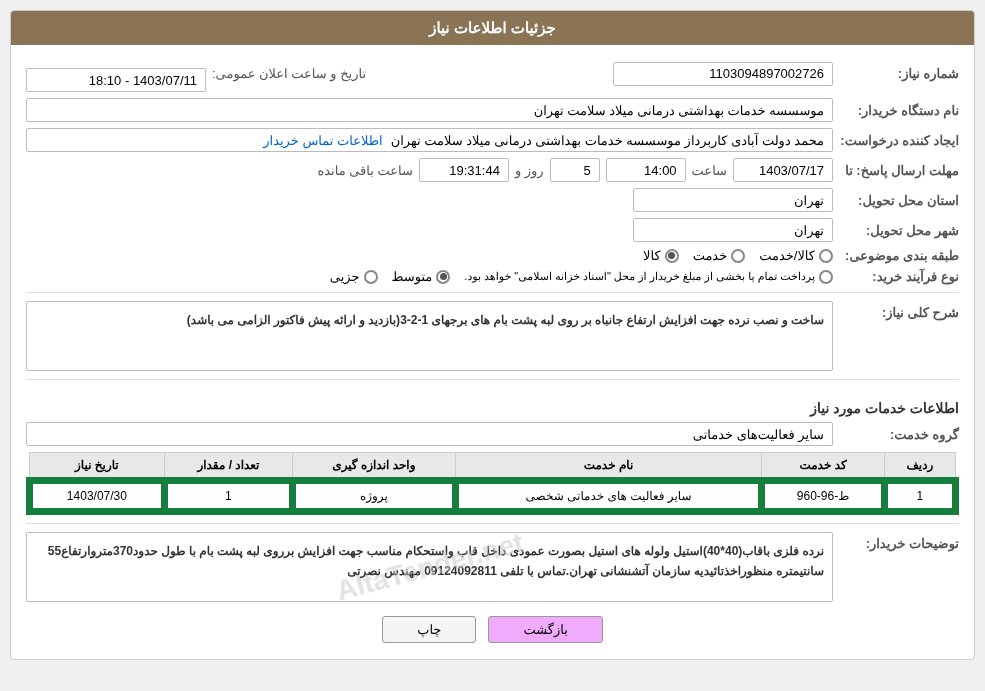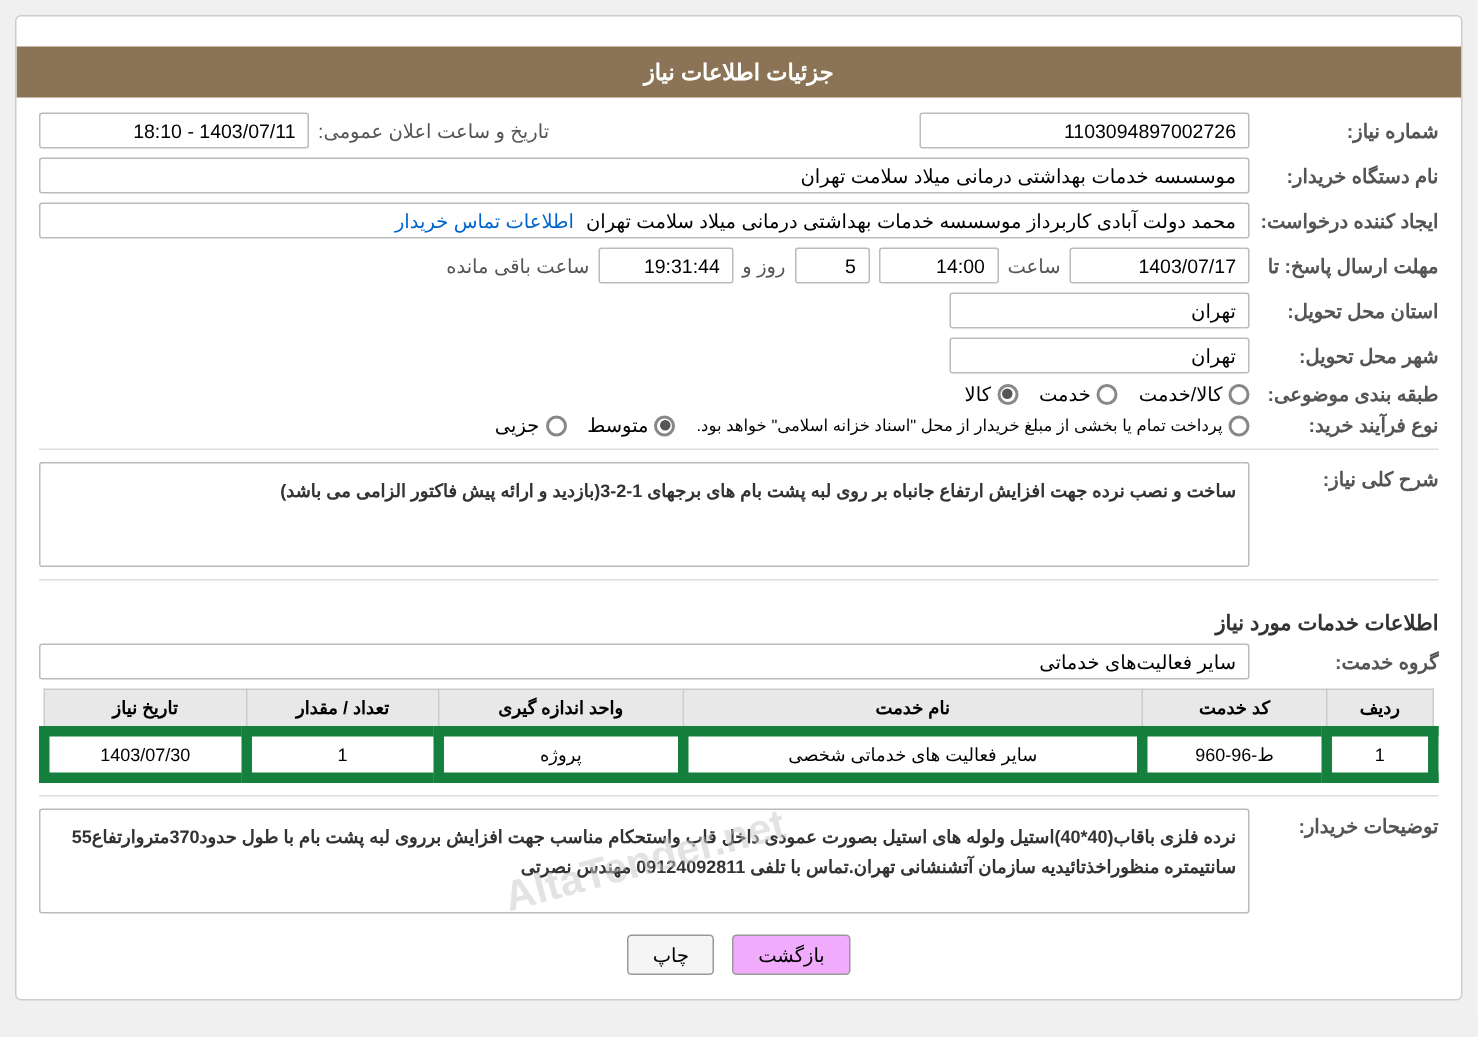--- a/index.html
+++ b/index.html
@@ -21,21 +21,20 @@
       border-radius: 4px;
       overflow: hidden;
     }
     .card-header {
       background: #8b7355;
       color: #fff;
       text-align: center;
       padding: 8px 12px;
       font-size: 15px;
       font-weight: bold;
-      margin-top: 20px;
     }
     .card-body {
       padding: 10px 15px;
     }
     .info-row {
       display: flex;
       align-items: center;
       margin-bottom: 6px;
       gap: 6px;
     }
@@ -49,21 +48,21 @@
     .value-box {
       background: #fff;
       border: 1px solid #bbb;
       padding: 3px 8px;
       border-radius: 2px;
       min-height: 24px;
       display: flex;
       align-items: center;
     }
     .value-box.wide { flex: 1; }
-    .value-box.small { width: 120px; }
+    .value-box.small { width: 100px; }
     .link-text {
       color: #0066cc;
       text-decoration: none;
       cursor: pointer;
     }
     .date-time-row {
       display: flex;
       align-items: center;
       gap: 6px;
       margin-bottom: 6px;
@@ -148,21 +147,21 @@
       font-weight: bold;
     }
     .buttons-row {
       display: flex;
       justify-content: center;
       gap: 12px;
       margin-top: 14px;
       margin-bottom: 6px;
     }
     .btn {
-      padding: 5px 16px;
+      padding: 5px 34px;
       border: 1px solid #999;
       border-radius: 3px;
       cursor: pointer;
       font-family: Tahoma, Arial, sans-serif;
       font-size: 13px;
     }
     .btn-print {
       background: #f5f5f5;
     }
     .btn-back {
@@ -191,21 +190,21 @@
     </div>
     <div class="card-body">
 
       <div class="info-row">
         <div class="label">شماره نیاز:</div>
         <div class="value-box" style="width:220px;">
           <span>1103094897002726</span>
         </div>
         <div style="flex:1;"></div>
         <div class="inline-label">تاریخ و ساعت اعلان عمومی:</div>
-        <div class="value-box" style="width:180px;">
+        <div class="value-box" style="width:180px;margin-top:13px;">
           <span>1403/07/11 - 18:10</span>
         </div>
       </div>
 
       <div class="info-row">
         <div class="label">نام دستگاه خریدار:</div>
         <div class="value-box wide">
           <span>موسسسه خدمات بهداشتی درمانی میلاد سلامت تهران</span>
         </div>
       </div>

